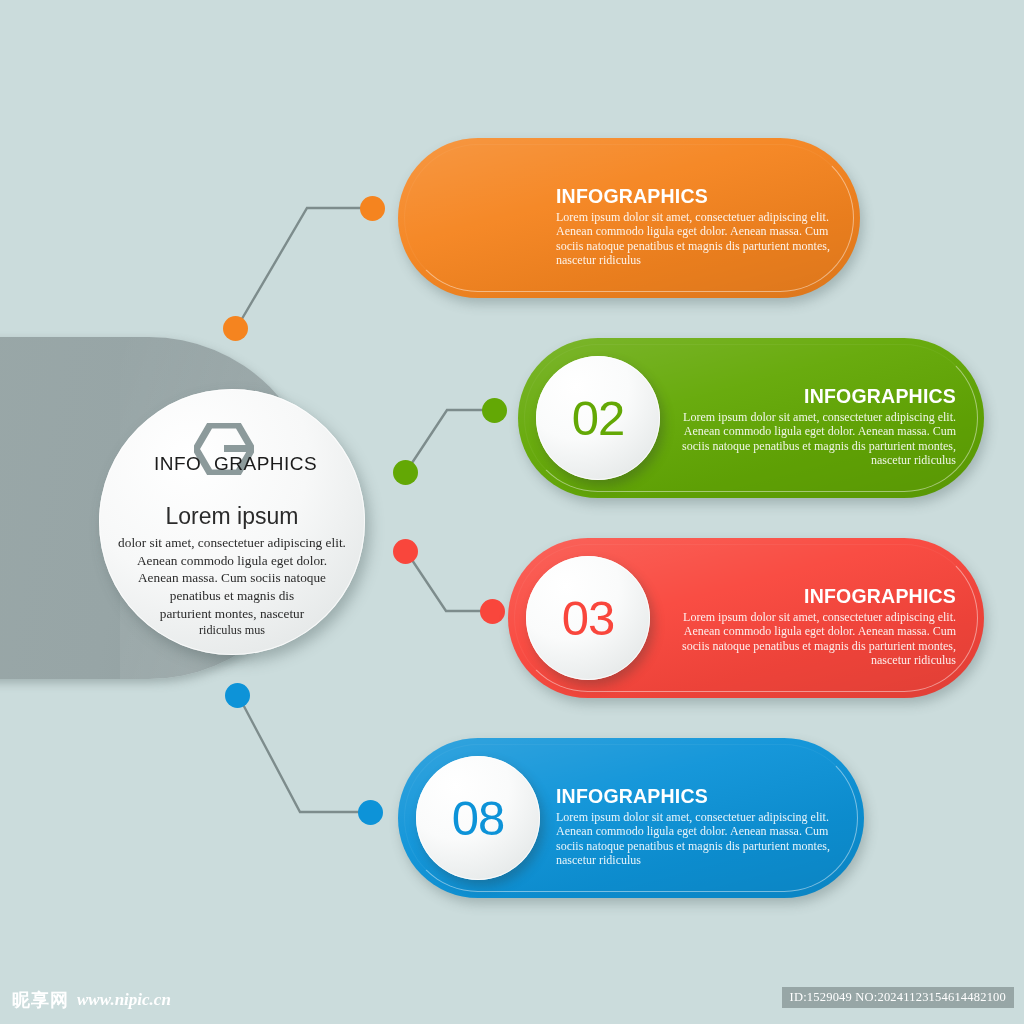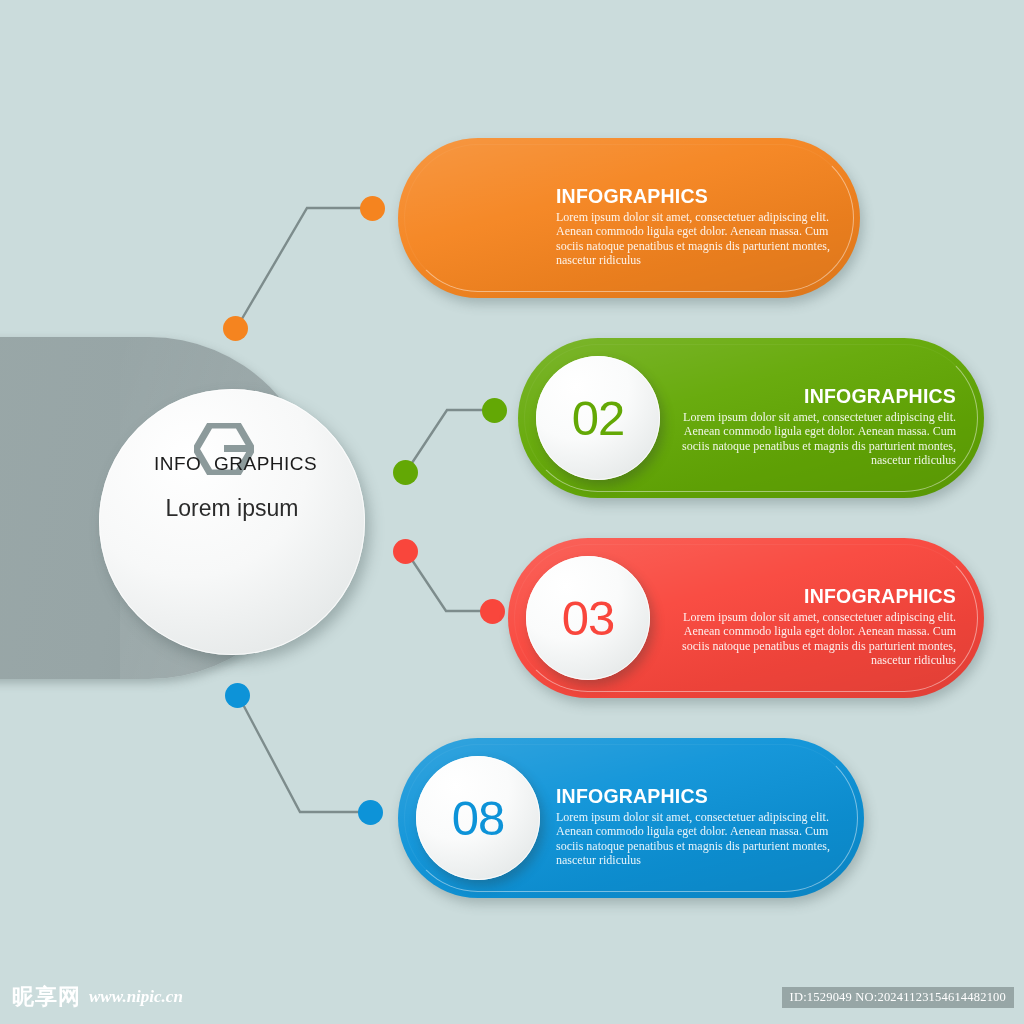--- a/index.html
+++ b/index.html
@@ -87,21 +87,21 @@
     left: 82px;
     top: 12px;
     font-size: 19px;
     letter-spacing: 0.5px;
     color: #1b1b1b;
     font-family: "Liberation Sans", sans-serif;
     margin-top: 24px;
   }
 
   .center-title {
-    margin-top: 16px;
+    margin-top: 24px;
     font-size: 23px;
     color: #2b2b2b;
     font-family: "Liberation Sans", sans-serif;
     font-weight: 400;
   }
   .center-body {
     margin-top: 4px;
     width: 248px;
     text-align: center;
     font-size: 13.3px;
@@ -219,21 +219,21 @@
   
   .watermark-left {
     position: absolute;
     left: 12px;
     bottom: 12px;
     display: flex;
     align-items: center;
     gap: 8px;
   }
   .wm-cn {
-    font-size: 22px;
+    font-size: 18px;
     font-weight: bold;
     color: #ffffff;
     font-family: "DejaVu Sans", sans-serif;
     letter-spacing: 1px;
   }
   .wm-url {
     font-size: 17px;
     font-style: italic;
     font-weight: bold;
     color: #ffffff;
@@ -282,20 +282,28 @@
       <div class="logo-row">
         <svg class="logo-hex" viewBox="0 0 60 52">
           <path d="M16 2 L44 2 L58 26 L44 50 L16 50 L2 26 Z" fill="none" stroke="#8c9a9b" stroke-width="7"></path>
           <rect x="30" y="22" width="28" height="7" fill="#8c9a9b"></rect>
         </svg>
         <div class="logo-info">INFO</div>
         <div class="logo-graphics">GRAPHICS</div>
       </div>
 
       <div class="center-title">Lorem ipsum</div>
+      <div class="center-body">
+        <div>dolor sit amet, consectetuer adipiscing elit.</div>
+        <div>Aenean commodo ligula eget dolor.</div>
+        <div>Aenean massa. Cum sociis natoque</div>
+        <div>penatibus et magnis dis</div>
+        <div>parturient montes, nascetur</div>
+        <div class="small">ridiculus mus</div>
+      </div>
     </div>
   </div>
 
   <div class="pill pill-01">
     <div class="gloss"></div>
     <div class="edge"></div>
     <div class="pill-text t01">
       <div class="pill-head">INFOGRAPHICS</div>
       <div class="pill-body">Lorem ipsum dolor sit amet, consectetuer adipiscing elit. Aenean commodo ligula eget dolor. Aenean massa. Cum sociis natoque penatibus et magnis dis parturient montes, nascetur ridiculus</div>
     </div>

